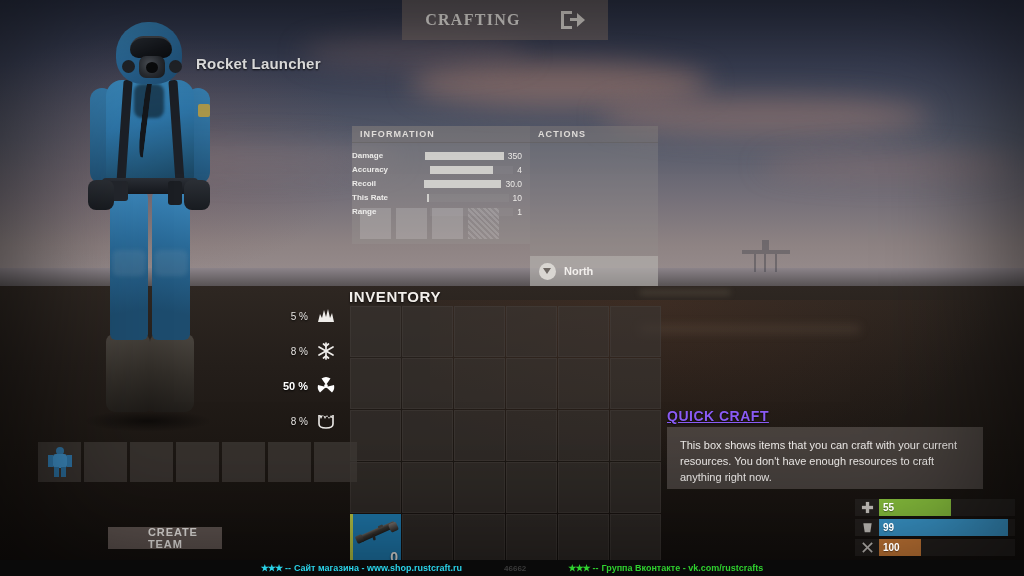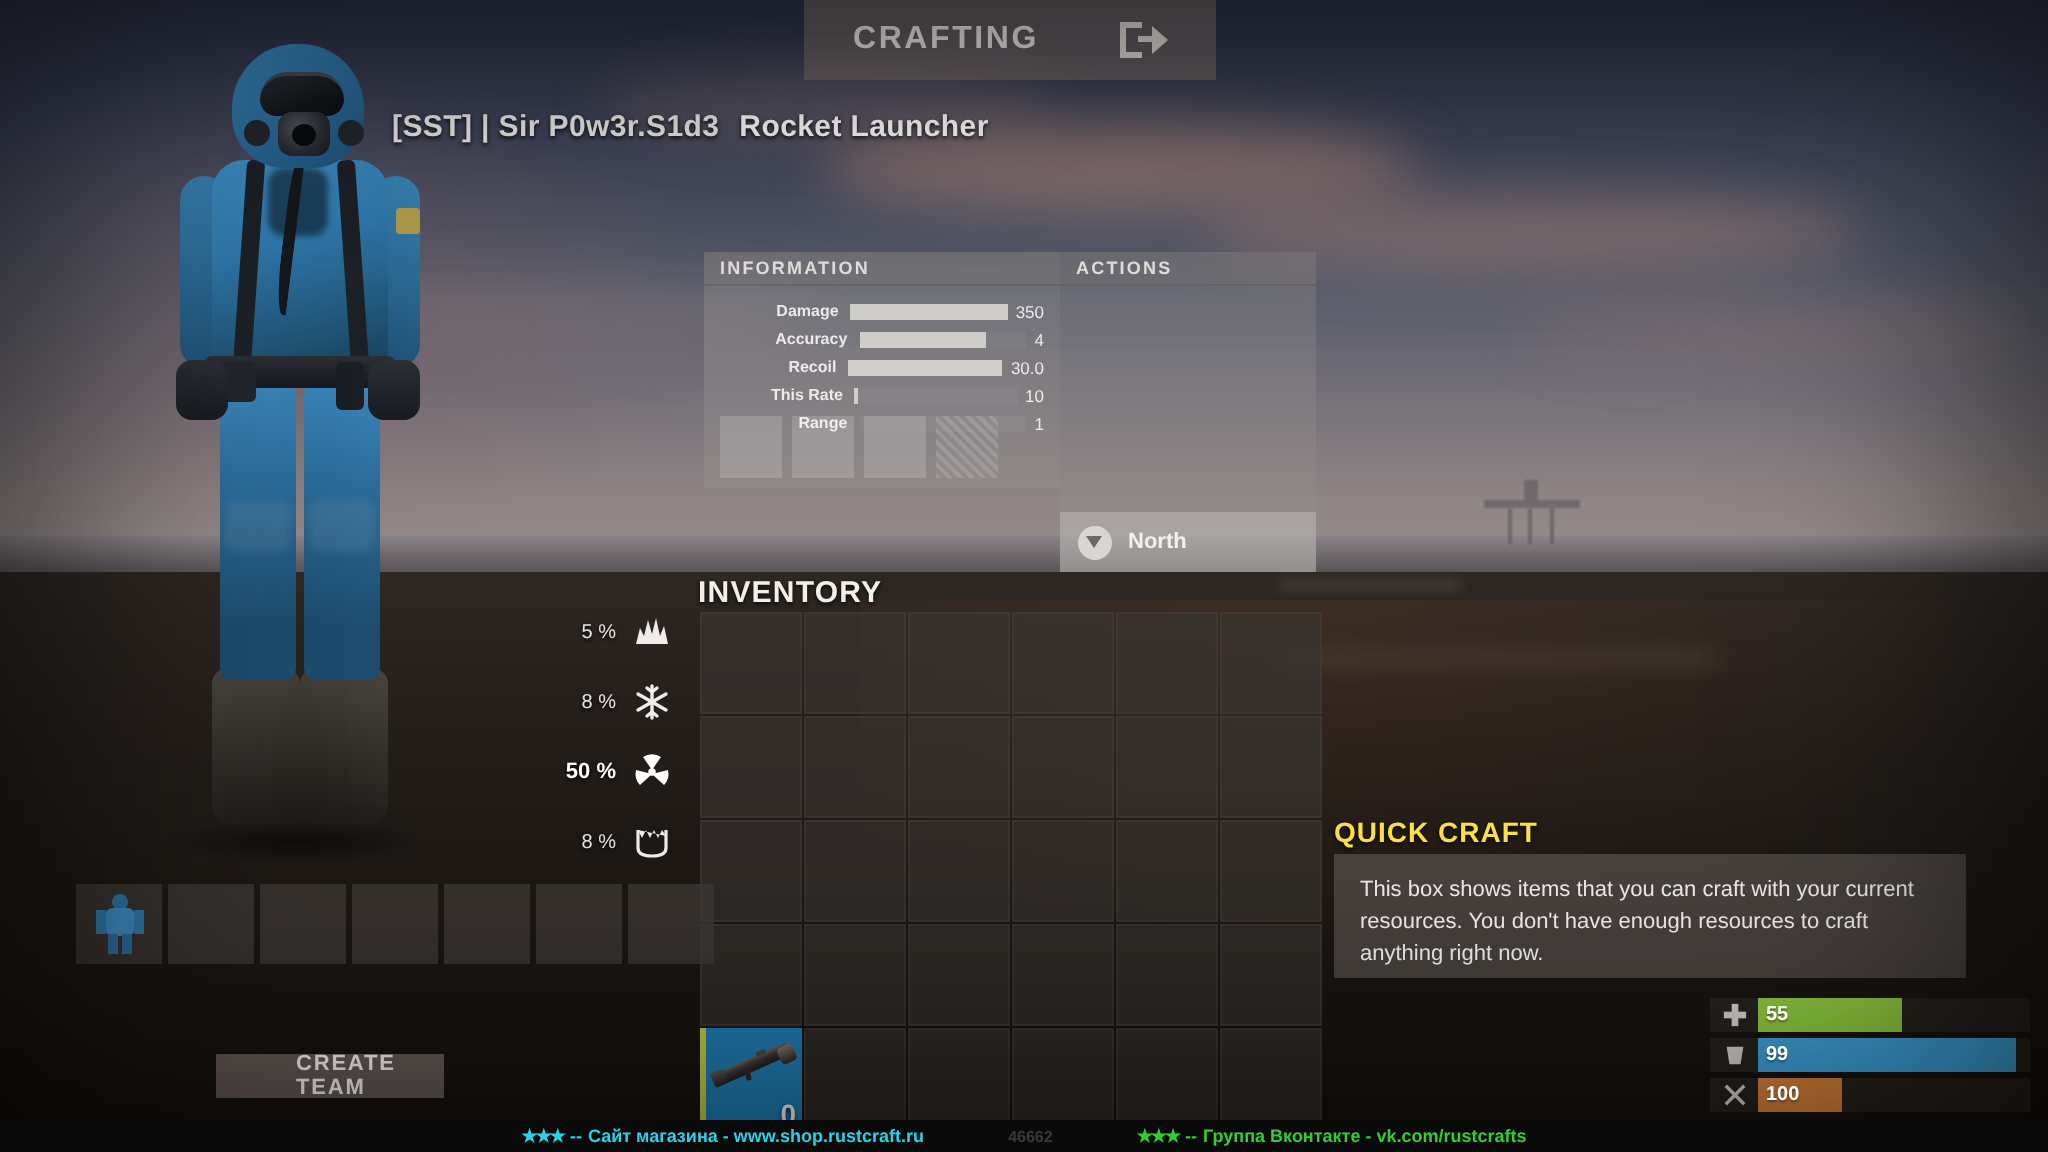--- a/index.html
+++ b/index.html
@@ -181,21 +181,21 @@
   }
   .pc-patch {
     position:absolute; left: 160px; top: 86px; width: 12px; height: 13px;
     background: #c7a33d; border-radius: 2px; opacity: .85;
   }
 
   
   .craft-tab {
     position: absolute; left: 402px; top: 0; width: 206px; height: 40px;
     background: rgba(125,110,105,0.62);
-    display: flex; align-items: center; justify-content: center; gap: 40px;
+    display: flex; align-items: center; justify-content: center; gap: 40px; font-family: Liberation Serif, serif;
   }
   .craft-tab-label {
     color: #e9e6e2; font-size: 16px; font-weight: bold; letter-spacing: 1.3px;
   }
   .exit-icon { width: 24px; height: 20px; position: relative; }
   .exit-icon .box {
     position: absolute; left: 0; top: 1px; width: 11px; height: 18px;
     border: 3px solid #ded9d4; border-right: none;
   }
   .exit-icon .arrow-stem {
@@ -264,21 +264,21 @@
     font-size: 9px; font-weight: bold; letter-spacing: 1.1px;
     color: #e3e0dd;
     background: rgba(120,114,112,0.30);
     border-bottom: 1px solid rgba(90,86,84,.35);
   }
   .stat-rows { padding: 7px 8px 0 0; }
   .stat-row {
     display: flex; align-items: center; height: 11px; margin-bottom: 3px;
   }
   .stat-label {
-    width: 78px; text-align: right; padding-right: 6px;
+    width: 78px; text-align: left; padding-right: 6px;
     font-size: 8px; font-weight: bold; color: #ecebe9;
   }
   .stat-bar {
     position: relative; height: 8px; width: 84px;
     background: rgba(255,255,255,0.04);
   }
   .stat-fill {
     position: absolute; left: 0; top: 0; height: 8px;
     background: #cfcecb;
   }
@@ -387,22 +387,22 @@
   .create-team-btn {
     position: absolute; left: 108px; top: 527px; width: 114px; height: 22px;
     background: rgba(126,112,108,0.72);
     display: flex; align-items: center; justify-content: center;
     font-size: 11px; font-weight: bold; letter-spacing: .9px; color: #f1eeeb; padding-left: 40px;
   }
 
   
   .qc-title {
     position: absolute; left: 667px; top: 408px;
-    font-size: 14px; font-weight: bold; color: #fde047;
-    letter-spacing: .5px; text-shadow: 0 1px 2px rgba(0,0,0,.8);
+    font-size: 14px; font-weight: bold; color: #8b5cf6;
+    letter-spacing: .5px; text-shadow: 0 1px 2px rgba(0,0,0,.8); text-decoration: underline;
   }
   .qc-box {
     position: absolute; left: 667px; top: 427px; width: 316px; height: 62px;
     background: rgba(106,98,94,0.55);
     padding: 10px 13px;
     color: #efecea; font-size: 11px; line-height: 16px;
   }
 
   
   .vitals {
@@ -502,21 +502,20 @@
   <div class="craft-tab">
     <span class="craft-tab-label">CRAFTING</span>
     <span class="exit-icon">
       <span class="box"></span>
         <span class="arrow-stem"></span>
         <span class="arrow-head"></span>
     </span>
   </div>
 
   <div class="item-title">
-    <span class="item-owner">[SST] | Sir P0w3r.S1d3</span>
     <span class="item-name">Rocket Launcher</span>
   </div>
 
 
   <div class="info-panel">
     <div class="info-header">INFORMATION</div>
     <div class="stat-rows">
 
       <div class="stat-row">
         <span class="stat-label">Damage</span>

